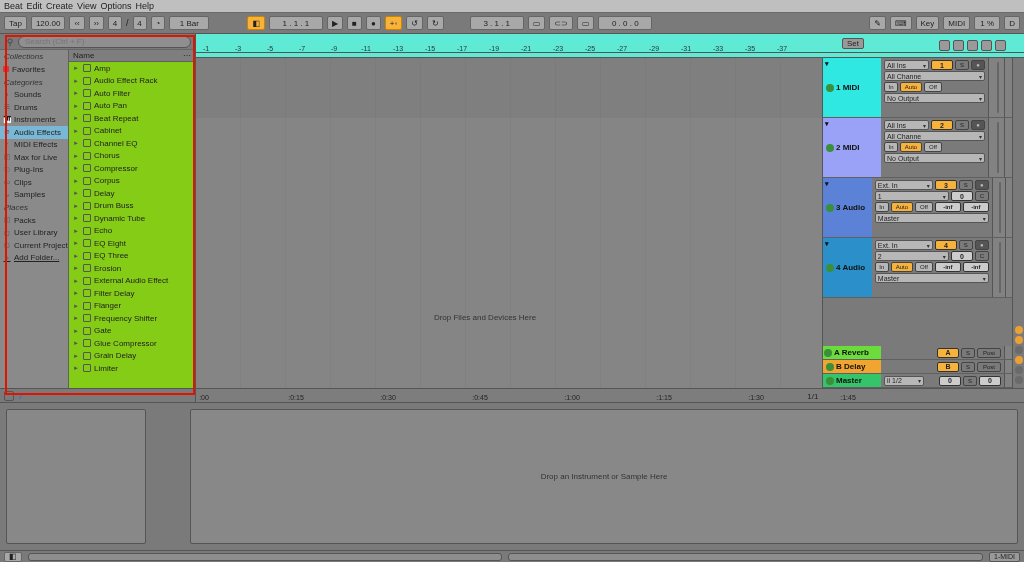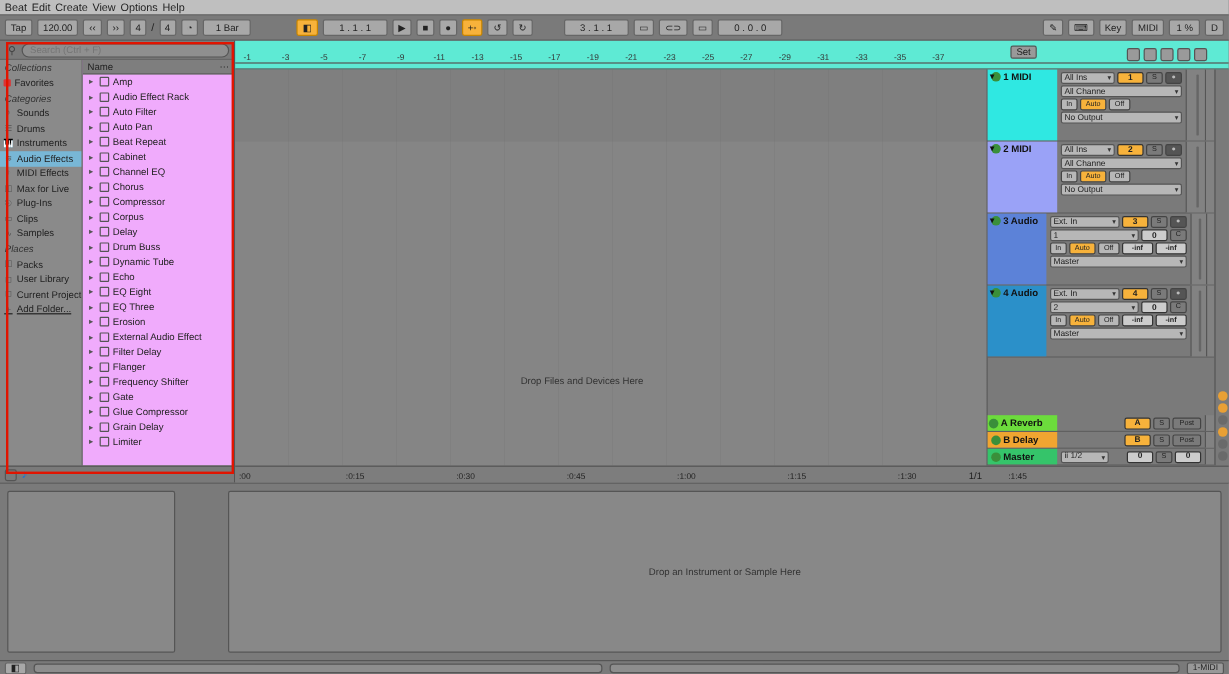--- a/index.html
+++ b/index.html
@@ -21,21 +21,21 @@
 
   
   .workspace { display: flex; height: 368px; }
   .browser { width: 196px; background: #7a7a7a; display: flex; flex-direction: column; border-right: 1px solid #555; }
   .search { height: 16px; display: flex; align-items: center; padding: 0 4px; border-bottom: 1px solid #666; }
   .search input { width: 100%; height: 12px; background: #8f8f8f; border: 1px solid #555; border-radius: 6px; font-size: 8px; padding: 0 6px; color: #333; }
   .search .mag { width: 12px; flex: none; margin-right: 2px; color: #444; font-size: 9px; text-align: center; }
 
   .browser-cols { flex: 1; display: flex; overflow: hidden; }
   .cat-col { width: 69px; background: #8a8a8a; border-right: 1px solid #606060; overflow: hidden; }
-  .dev-col { flex: 1; background: #f0abfc; overflow-y: auto; }
+  .dev-col { flex: 1; background: #84cc16; overflow-y: auto; }
   .sec-h { font-size: 8px; font-style: italic; color: #333; padding: 2px 4px; }
   .cat-item, .dev-item { display: flex; align-items: center; gap: 3px; padding: 1px 3px; font-size: 8px; color: #222; white-space: nowrap; overflow: hidden; height: 12.5px; }
   .cat-item.sel { background: #78b7d6; }
   .cat-item.fav::before { content: ""; width: 6px; height: 6px; background: #d33; display: inline-block; border-radius: 1px; }
   .cat-item .ico, .dev-item .tri { width: 8px; text-align: center; color: #555; font-size: 7px; flex: none; }
   .dev-item .tri::before{content:"▸";}
   .dev-item .fold { width: 8px; height: 8px; border: 1px solid #555; border-radius: 1px; flex: none; }
   .name-hdr { background: #7e7e7e; padding: 1px 4px; font-size: 8px; border-bottom: 1px solid #606060; display:flex; justify-content:space-between; }
   .cat-item.link { text-decoration: underline; }
   .browser-footer { height: 14px; border-top: 1px solid #555; display:flex; align-items:center; padding:0 4px; }
@@ -55,21 +55,21 @@
   .gridcanvas { flex:1; background: repeating-linear-gradient(90deg,#858585 0,#858585 44px,#808080 44px,#808080 45px); position:relative; }
   .gridcanvas .stripe1{position:absolute;left:0;right:0;top:0;height:60px;background:rgba(0,0,0,0.04);}
   .drop-msg { position:absolute; left:38%; top:255px; font-size:8px; color:#333; }
   .time-ruler2 { height:14px; background:#7d7d7d; border-top:1px solid #555; display:flex; position:relative; }
   .time-ruler2 span{ position:absolute; bottom:1px; font-size:7px; color:#222; transform:translateX(-50%);}
   .time-ruler2 .frac{position:absolute;right:200px;bottom:1px;font-size:8px;}
 
   .mixer { width:190px; background:#7a7a7a; border-left:1px solid #555; display:flex; flex-direction:column; }
   .track { height:60px; display:flex; border-bottom:1px solid #606060; }
   .track.short{height:14px;}
-  .thead { width:58px; position:relative; display:flex; align-items:flex-start; padding:2px 3px; font-size:8px; font-weight:bold; color:#111;}
+  .thead { width:58px; position:relative; display:flex; align-items:center; padding:2px 3px; font-size:8px; font-weight:bold; color:#111;}
   .thead .tri{position:absolute;left:2px;top:2px;font-size:7px;}
   .tctrl { flex:1; padding:2px 3px; display:flex; flex-direction:column; gap:1px; font-size:7px; }
   .rowc{display:flex;gap:2px;align-items:center;}
   .dd{height:10px;background:#b7b7b7;border:1px solid #555;border-radius:2px;flex:1;padding:0 2px;display:flex;align-items:center;justify-content:space-between;}
   .dd::after{content:"▾";font-size:6px;color:#333;}
   .numbox{width:22px;height:10px;border:1px solid #333;border-radius:2px;display:flex;align-items:center;justify-content:center;font-size:7px;font-weight:bold;}
   .chip{width:14px;height:10px;border:1px solid #444;border-radius:2px;font-size:6px;display:flex;align-items:center;justify-content:center;}
   .chip.auto{background:#f7b23b;width:22px;}
   .chip.off{background:#b7b7b7;width:18px;}
   .chip.in{background:#b7b7b7;width:14px;}

